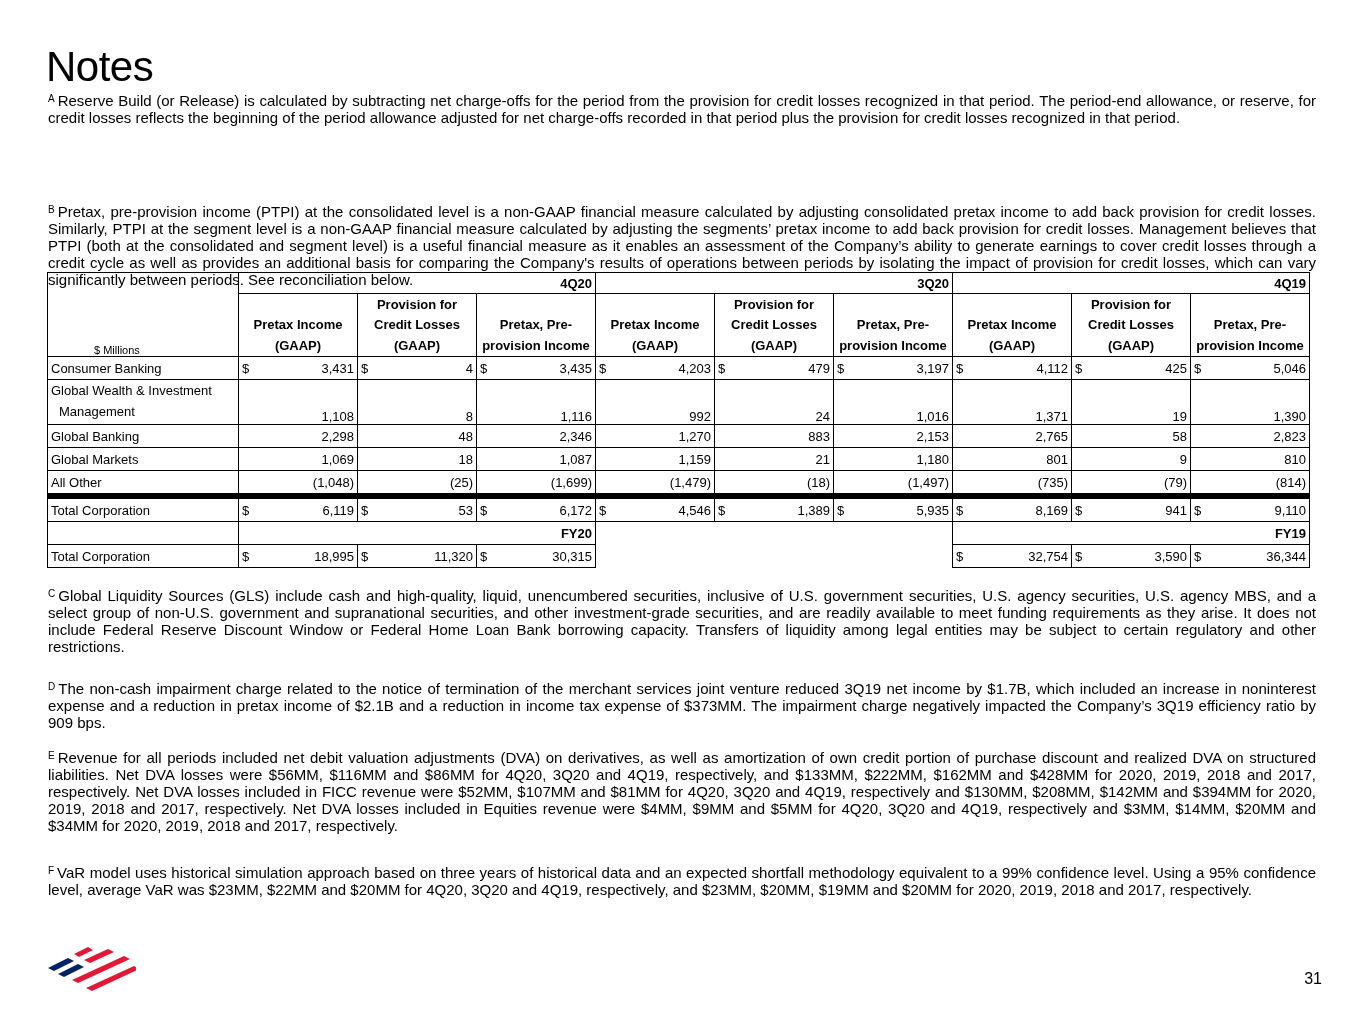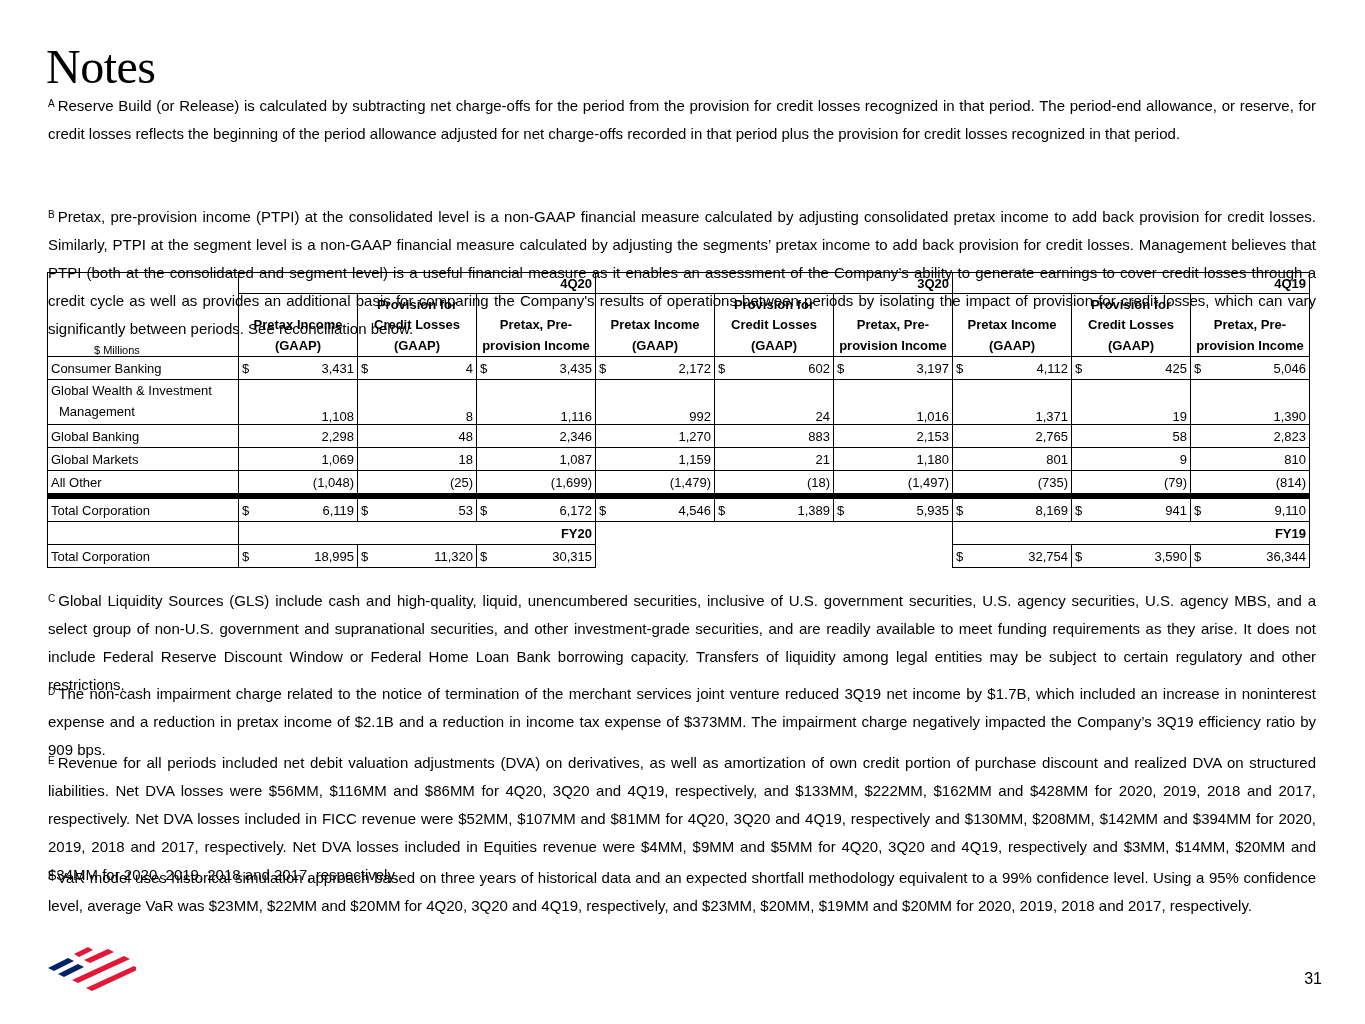--- a/index.html
+++ b/index.html
@@ -1,20 +1,20 @@
 <!DOCTYPE html>
 <html><head>
 <meta charset="utf-8">
 <style>
   html, body { margin:0; padding:0; background:#ffffff; }
   body { width:1365px; height:1024px; position:relative; overflow:hidden;
          font-family:"Liberation Sans", sans-serif; color:#000; }
-  .title { position:absolute; left:46px; top:42px; font-size:48px; line-height:50px;
-           font-family:Liberation Serif, serif; letter-spacing:-0.5px; }
-  .note { position:absolute; left:48px; width:1268px; font-size:15px; line-height:28px;
+  .title { position:absolute; left:46px; top:42px; font-size:42px; line-height:50px;
+           font-family:Liberation Sans, sans-serif; letter-spacing:-0.5px; }
+  .note { position:absolute; left:48px; width:1268px; font-size:15px; line-height:17px;
           text-align:justify; text-align-last:left; }
   .note .sup { font-size:10px; vertical-align:top; position:relative; top:-2px; margin-right:3px; }
   #noteA { top:92px; }
   #noteB { top:168px;margin-top:35px; }
   #noteC { top:587px; }
   #noteD { top:680px; }
   #noteE { top:749px; }
   #noteF { top:864px; }
 
   table.recon { position:absolute; left:47px; top:272px; border-collapse:collapse;
@@ -122,27 +122,27 @@
         </td>
         <td class="num">
           <div class="cell">
             <span class="dol">$</span>
             <span class="val">3,435</span>
           </div>
         </td>
         <td class="num">
           <div class="cell">
             <span class="dol">$</span>
-            <span class="val">2,172</span>
-          </div>
-        </td>
-        <td class="num">
-          <div class="cell">
-            <span class="dol">$</span>
-            <span class="val">602</span>
+            <span class="val">4,203</span>
+          </div>
+        </td>
+        <td class="num">
+          <div class="cell">
+            <span class="dol">$</span>
+            <span class="val">479</span>
           </div>
         </td>
         <td class="num">
           <div class="cell">
             <span class="dol">$</span>
             <span class="val">3,197</span>
           </div>
         </td>
         <td class="num">
           <div class="cell">

